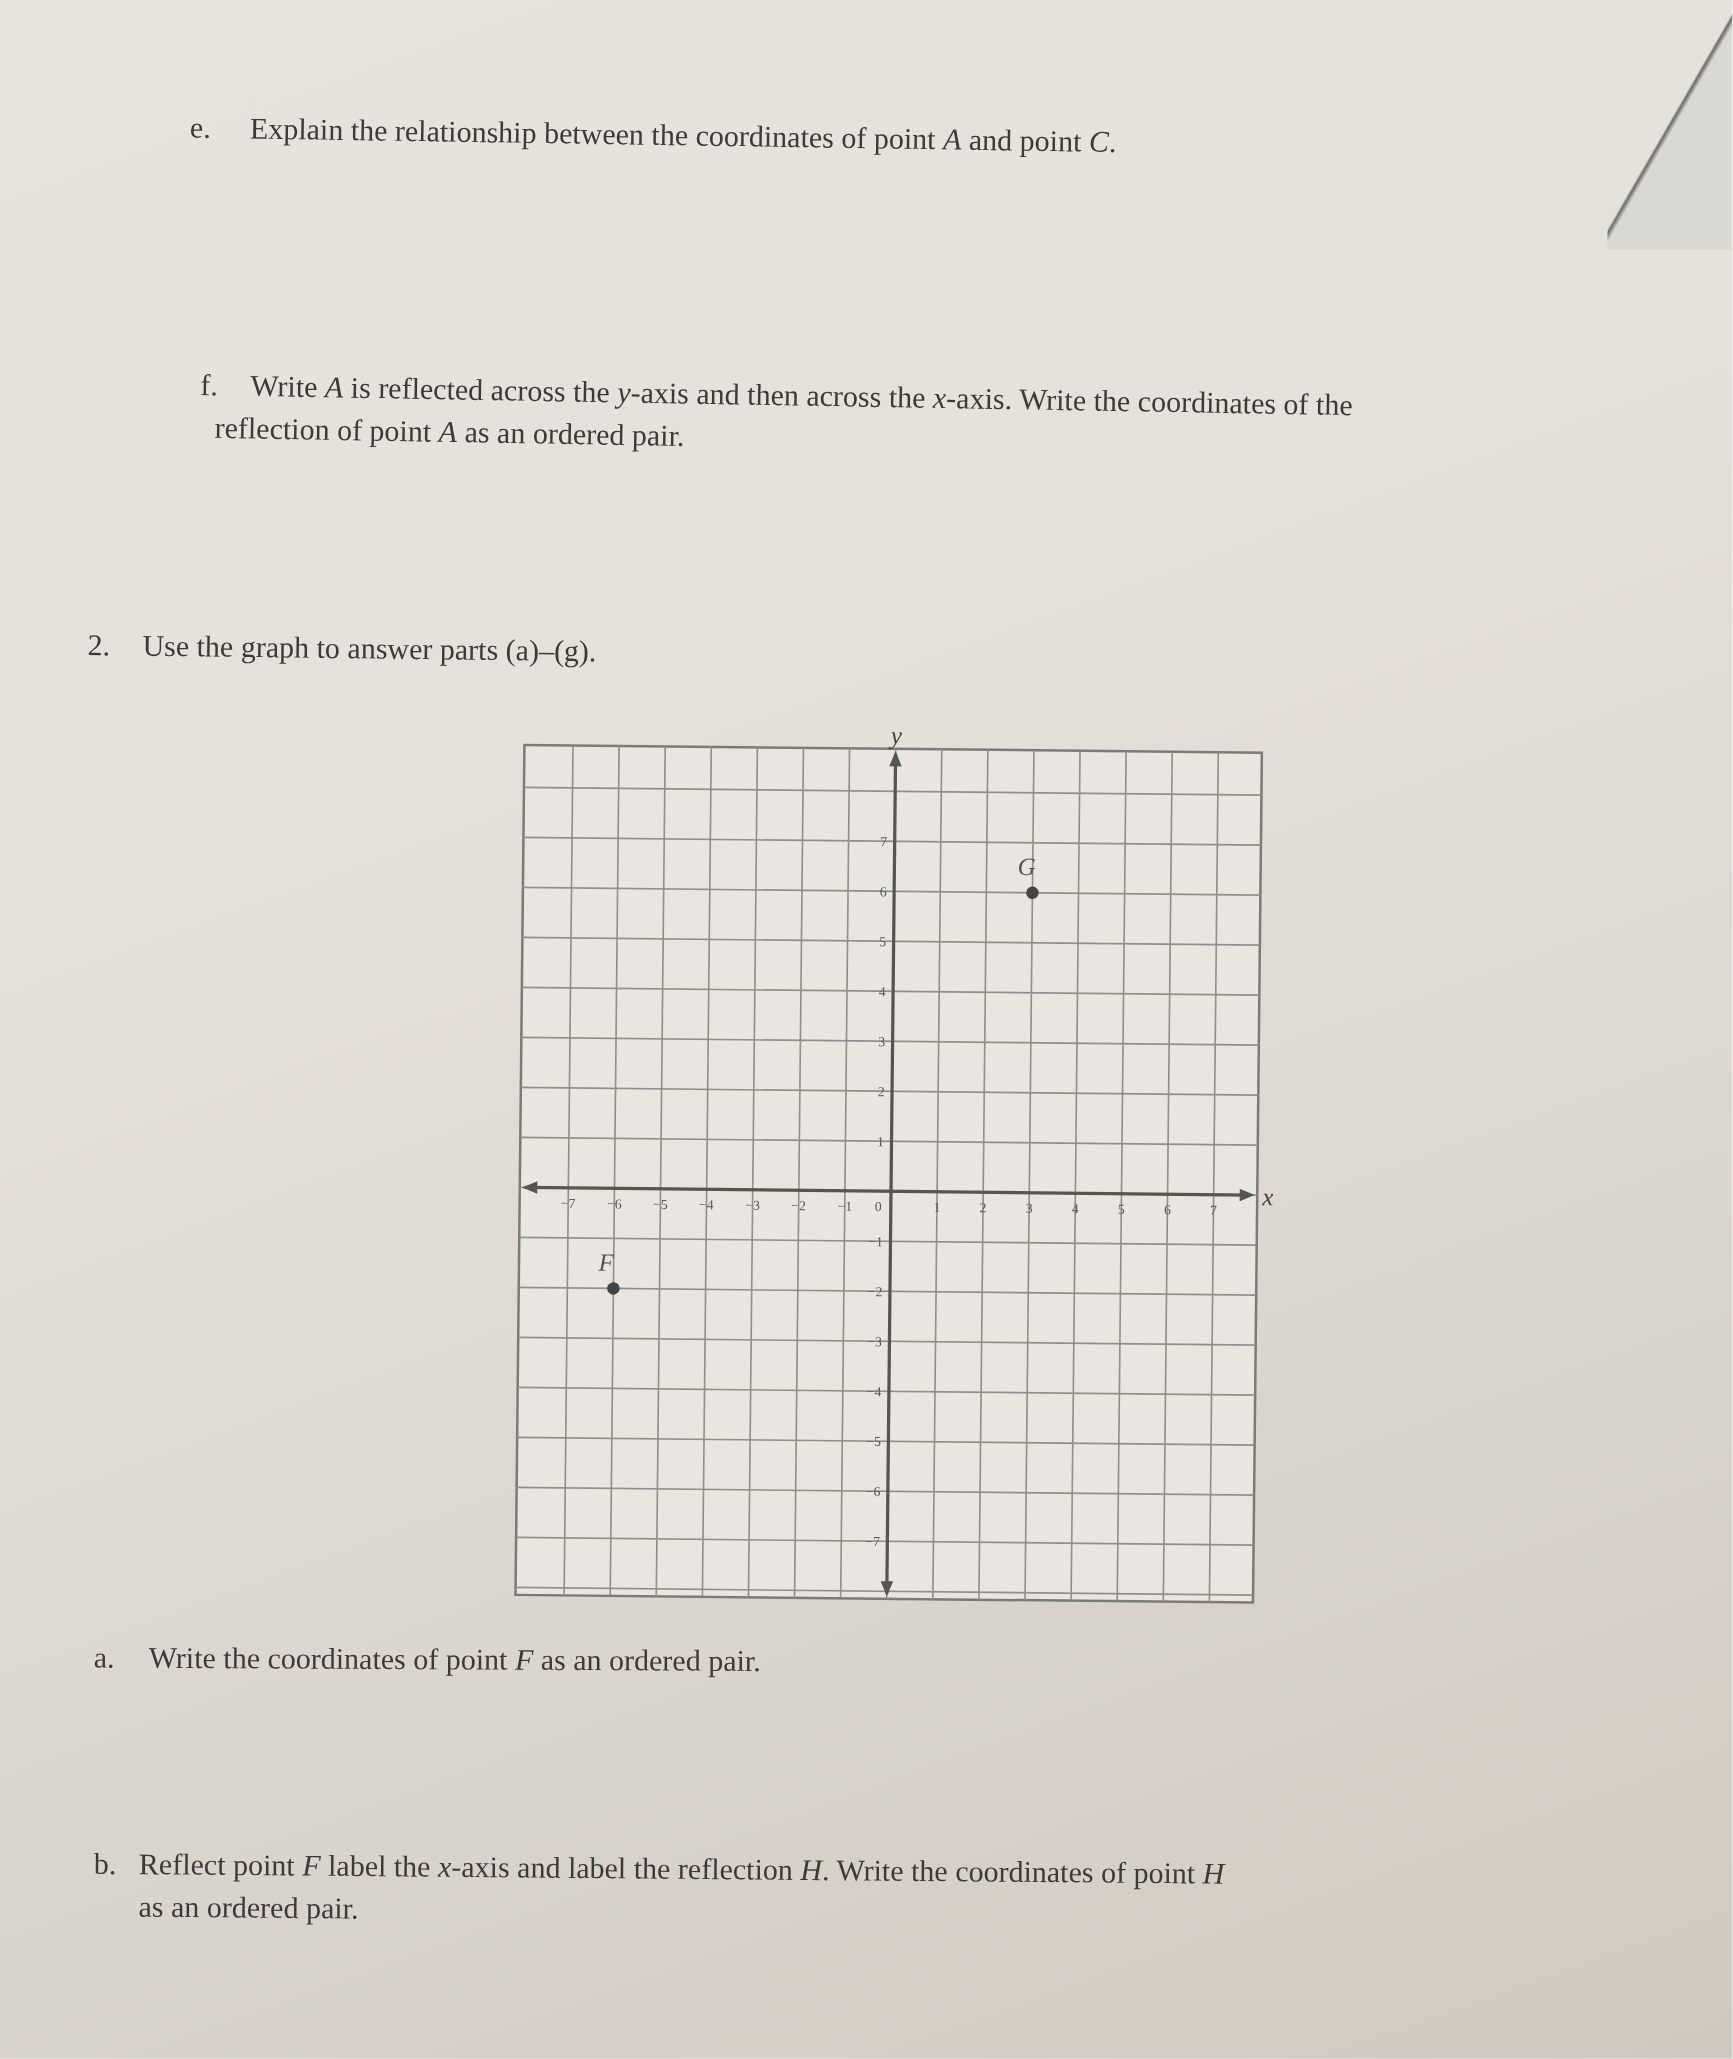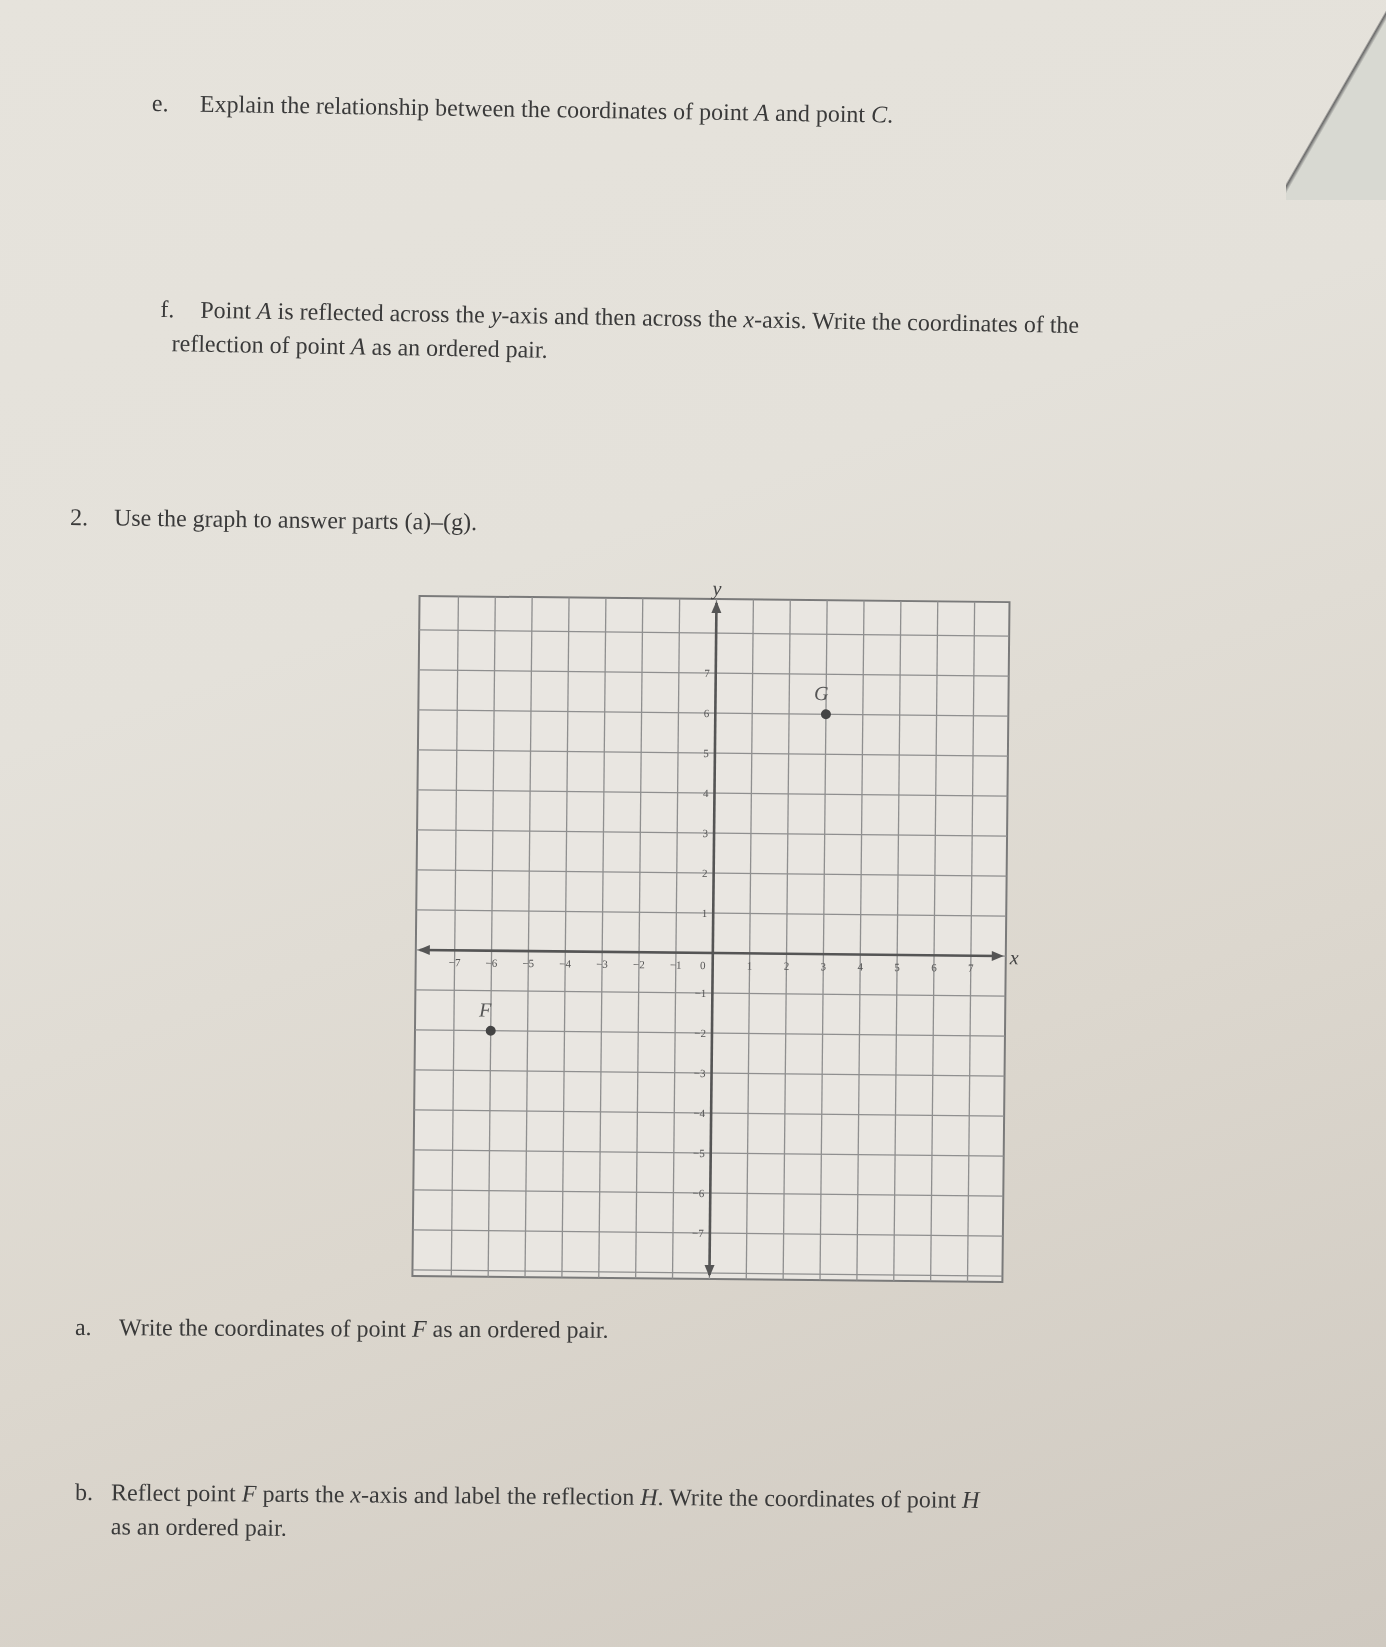--- a/index.html
+++ b/index.html
@@ -31,21 +31,21 @@
 <body>
 
 <div class="corner-edge"></div>
 
 <div class="q" id="q-e">
   <span class="lbl">e.</span><span>Explain the relationship between the coordinates of point </span><i>A</i><span> and point </span><i>C</i><span>.</span>
 </div>
 
 <div class="q" id="q-f">
   <div>
-    <span class="lbl" style="width:40px">f.</span><span>Point </span><i>A</i><span> is reflected across the </span><i>y</i><span>-axis and then across the </span><i>x</i><span>-axis. Write the coordinates of the</span>
+    <span class="lbl" style="width:40px">f.</span><span>Write </span><i>A</i><span> is reflected across the </span><i>y</i><span>-axis and then across the </span><i>x</i><span>-axis. Write the coordinates of the</span>
   </div>
   <div class="line2">
     <span>reflection of point </span><i>A</i><span> as an ordered pair.</span>
   </div>
 </div>
 
 <div class="q" id="q-2">
   <span class="lbl" style="width:44px">2.</span><span>Use the graph to answer parts (a)–(g).</span>
 </div>
 
@@ -136,16 +136,16 @@
     <text id="x-label" font-family="Liberation Serif, serif" font-style="italic" font-size="20" fill="#444" x="610" y="386">x</text>
   </svg>
 </div>
 
 <div class="q" id="q-a">
   <span class="lbl" style="width:44px">a.</span><span>Write the coordinates of point </span><i>F</i><span> as an ordered pair.</span>
 </div>
 
 <div class="q" id="q-b">
   <div>
-    <span class="lbl" style="width:36px">b.</span><span>Reflect point </span><i>F</i><span> parts the </span><i>x</i><span>-axis and label the reflection </span><i>H</i><span>. Write the coordinates of point </span><i>H</i>
+    <span class="lbl" style="width:36px">b.</span><span>Reflect point </span><i>F</i><span> label the </span><i>x</i><span>-axis and label the reflection </span><i>H</i><span>. Write the coordinates of point </span><i>H</i>
   </div>
   <div class="line2"><span>as an ordered pair.</span></div>
 </div>
 
 </body></html>

